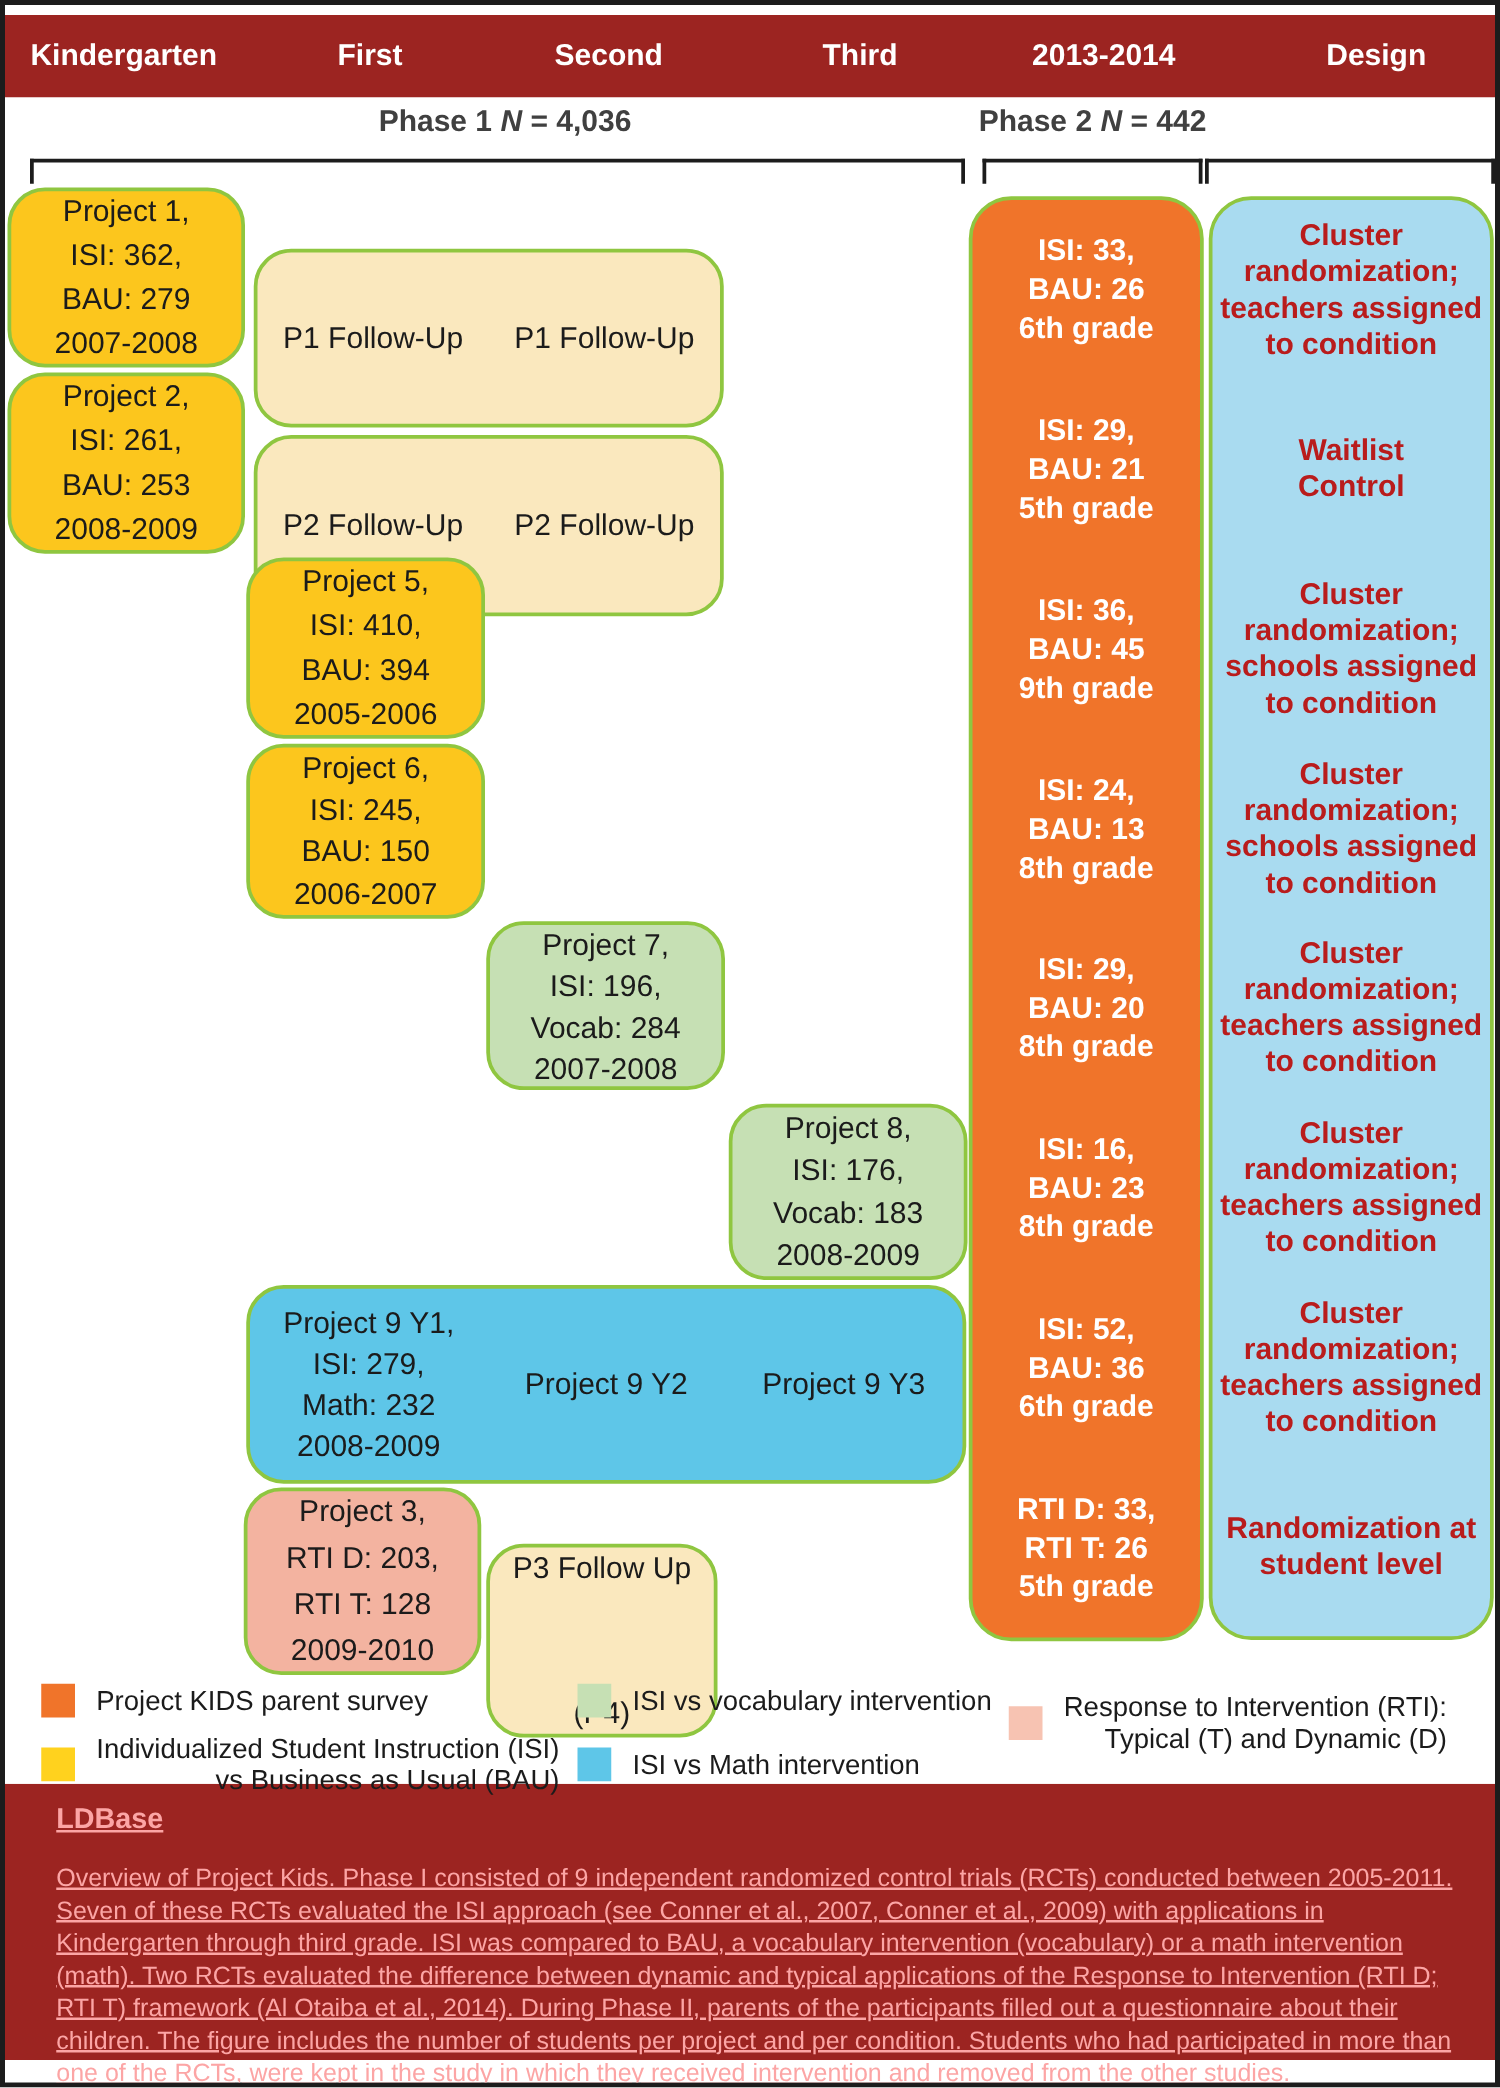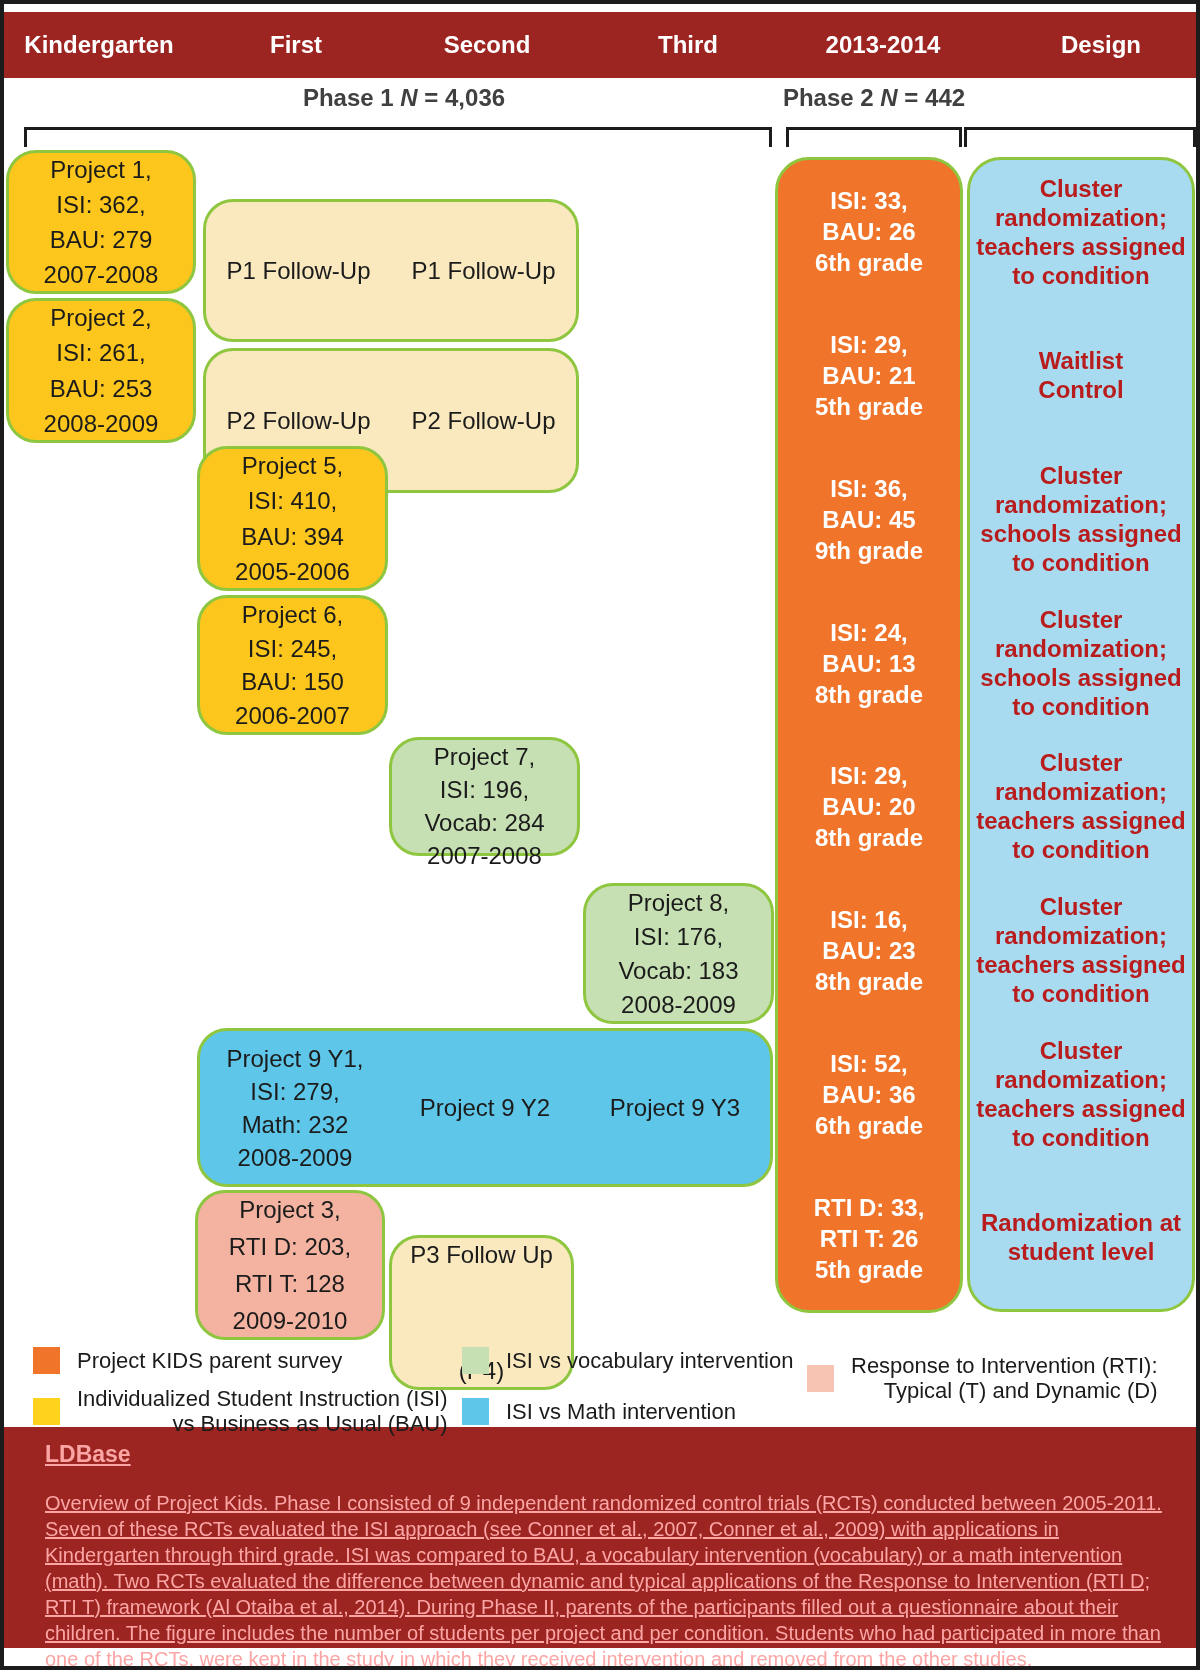--- a/index.html
+++ b/index.html
@@ -41,21 +41,21 @@
   .rowflex { flex-direction:row; }
   .rowflex .half  { flex:1; text-align:center; }
   .rowflex .third { flex:1; text-align:center; }
 
   #project1 { left:2px;   top:72px;   width:190px; height:144px; }
   #p1cream  { left:199px; top:73px;   width:376px; height:143px; }
   #project2 { left:2px;   top:220px;  width:190px; height:145px; }
   #p2cream  { left:199px; top:222px;  width:376px; height:145px; }
   #project5 { left:193px; top:368px;  width:191px; height:145px; }
   #project6 { left:193px; top:517px;  width:191px; height:140px; }
-  #project7 { left:385px; top:659px;  width:191px; height:119px; }
+  #project7 { left:385px; top:659px;  width:191px; height:135px; }
   #project8 { left:579px; top:805px;  width:191px; height:141px; }
   #project9 { left:193px; top:950px;  width:576px; height:159px; }
   #project3 { left:191px; top:1112px; width:190px; height:150px; }
   #p3cream  { left:385px; top:1109px; width:185px; height:155px; }
 
   .col { position:absolute; border:3px solid #8FC640; border-radius:34px;
          display:grid; grid-template-rows:repeat(8,1fr); text-align:center; font-size:24px;font-weight:bold; }
   #surveycol { left:771px; top:79px; width:188px; height:1156px;
                background:#F0742A; color:#ffffff; line-height:31px; }
   #designcol { left:963px; top:79px; width:228px; height:1155px;

